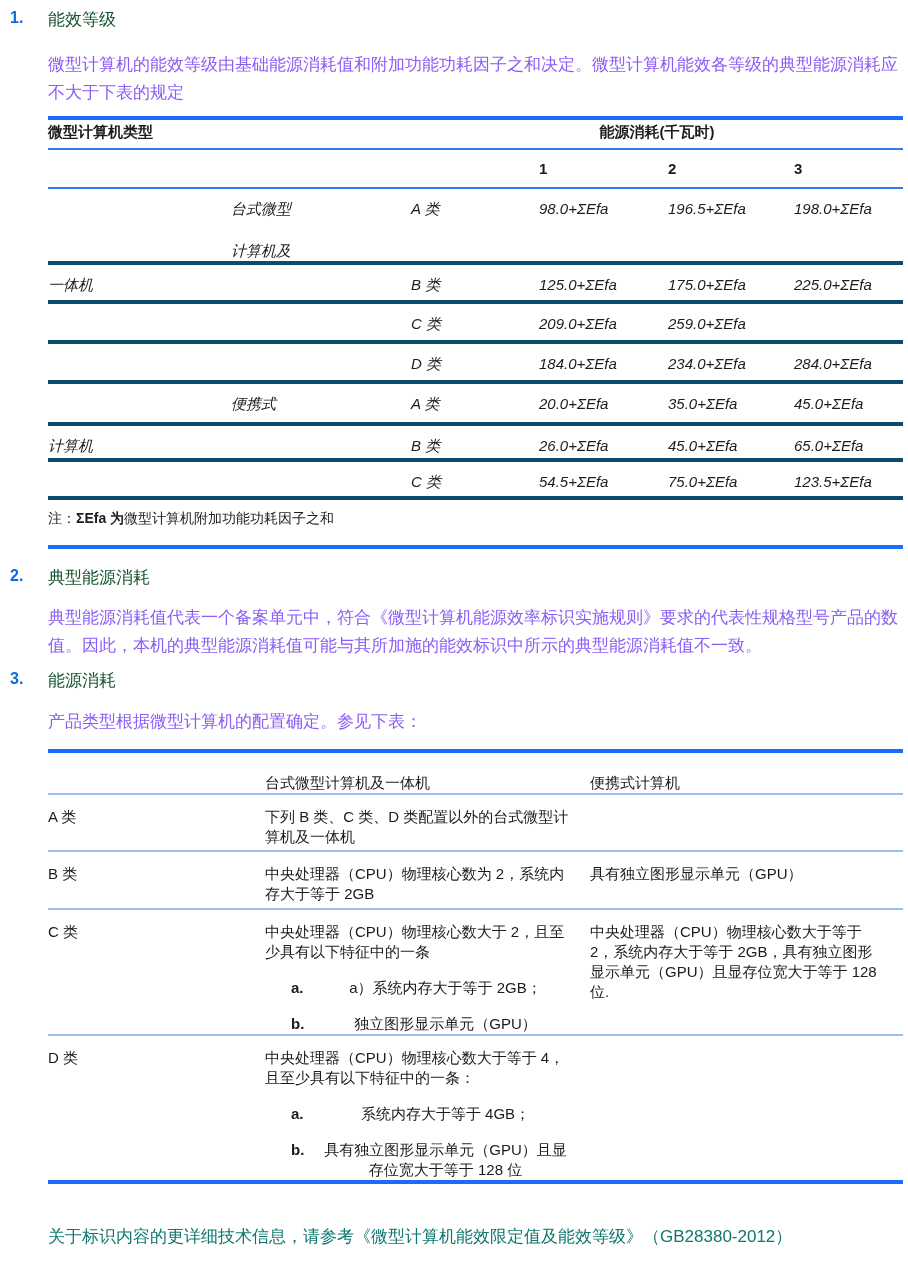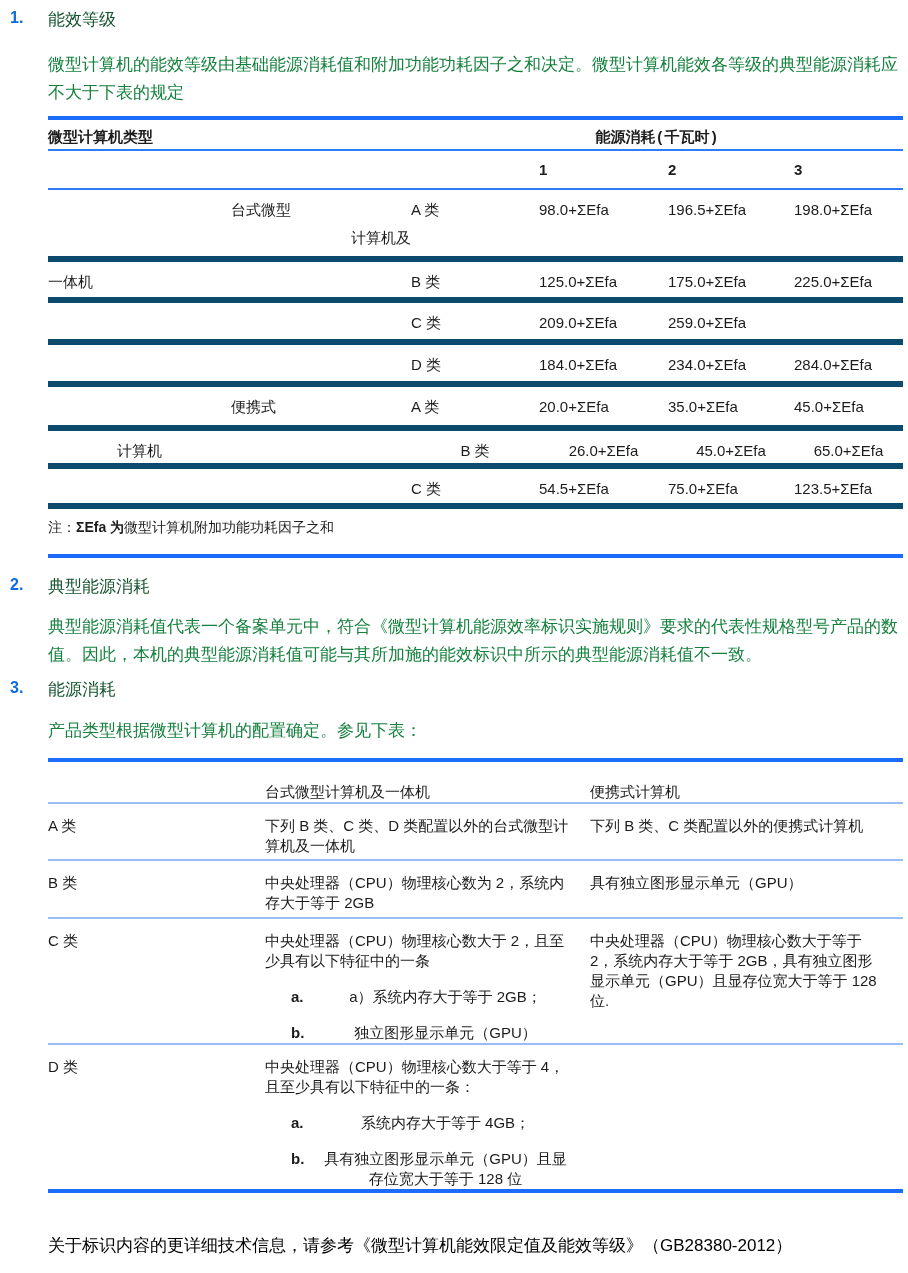--- a/index.html
+++ b/index.html
@@ -13,65 +13,65 @@
 
   
   .heading-row{position:relative;margin-left:38px;}
   .sec-num{
     position:absolute;left:-38px;top:1px;
     color:#0d6be0;font-weight:bold;font-size:16px;
   }
   .sec-title{font-size:17px;color:#14532d;}
   .para{
     margin:20px 0 0 38px;max-width:852px;
-    font-size:17px;line-height:28px;color:#15803d;
+    font-size:17px;line-height:28px;color:#8b5cf6;
   }
 
   
   .tbl{margin-left:38px;width:855px;}
   .t1{margin-top:9px;border-top:4px solid #1b6cfb;border-bottom:4px solid #1b6cfb;}
   .t2{margin-top:13px;border-top:4px solid #1b6cfb;border-bottom:4px solid #1b6cfb;}
   .cell{padding-top:10px;font-size:15px;line-height:20px;}
   .b{font-weight:bold;}
   .center{text-align:center;}
 
   
   .t1-head{display:grid;grid-template-columns:363px 1fr;min-height:28px;border-bottom:2px solid #2e7bf6;}
-  .t1-head .cell{padding-top:9px;font-family:Liberation Mono, monospace;}
+  .t1-head .cell{padding-top:2px;}
   .t1-grades{display:grid;grid-template-columns:183px 180px 128px 129px 126px 1fr;min-height:37px;border-bottom:2px solid #2e7bf6;}
   .t1-grades .cell{padding-top:9px;}
-  .t1-row{display:grid;grid-template-columns:183px 180px 128px 129px 126px 1fr;border-bottom:6px solid #0c4a6e;}
+  .t1-row{display:grid;grid-template-columns:183px 180px 128px 129px 126px 1fr;border-bottom:4px solid #0c4a6e;font-style:italic;}
   .rA{min-height:66px;}
   .rB{min-height:35px;}
   .rC{min-height:36px;}
   .rD{min-height:36px;}
   .rPA{min-height:38px;}
-  .rPB{min-height:32px;text-align:center;}
+  .rPB{min-height:32px;}
   .rPC{min-height:34px;}
-  .group-line2{margin-top:8px;text-align:right;}
+  .group-line2{margin-top:22px;}
   .t1-note{min-height:35px;padding-top:10px;font-size:14px;color:#1d1d1d;}
 
   
   .t2-head{display:grid;grid-template-columns:217px 1fr;min-height:36px;border-bottom:2px solid #2e7bf6;}
   .t2-head .cell{padding-top:11px;}
   .t2-sub{display:grid;grid-template-columns:217px 325px 1fr;min-height:38px;border-bottom:2px solid #9abdf5;}
   .t2-sub .cell{padding-top:20px;}
   .t2-row{display:grid;grid-template-columns:217px 325px 1fr;border-bottom:2px solid #9abdf5;}
   .t2-row:last-of-type{border-bottom:none;}
   .t2-row .cell{padding-top:12px;padding-right:16px;line-height:20px;}
   .t2rA{min-height:55px;}
   .t2rB{min-height:56px;}
   .t2rC{min-height:122px;}
   .t2rD{min-height:138px;}
   .li{display:flex;margin:16px 0 0 26px;}
   .li-marker{font-weight:bold;width:26px;flex:0 0 26px;}
   .li-text{flex:1;text-align:center;}
 
   .footer-para{
-    margin:40px 0 0 38px;font-size:17px;line-height:26px;color:#000000;
+    margin:40px 0 0 38px;font-size:17px;line-height:26px;color:#0f766e;
   }
 </style>
 </head>
 <body>
 
 <div class="page">
 
   <div class="heading-row">
     <span class="sec-num">1.</span>
     <span class="sec-title">能效等级</span>
@@ -179,21 +179,20 @@
 
     <div class="t2-sub">
       <div class="cell"></div>
       <div class="cell">台式微型计算机及一体机</div>
       <div class="cell">便携式计算机</div>
     </div>
 
     <div class="t2-row t2rA">
       <div class="cell">A 类</div>
       <div class="cell">下列 B 类、C 类、D 类配置以外的台式微型计算机及一体机</div>
-      <div class="cell">下列 B 类、C 类配置以外的便携式计算机</div>
     </div>
 
     <div class="t2-row t2rB">
       <div class="cell">B 类</div>
       <div class="cell">中央处理器（CPU）物理核心数为 2，系统内存大于等于 2GB</div>
       <div class="cell">具有独立图形显示单元（GPU）</div>
     </div>
 
     <div class="t2-row t2rC">
       <div class="cell">C 类</div>

